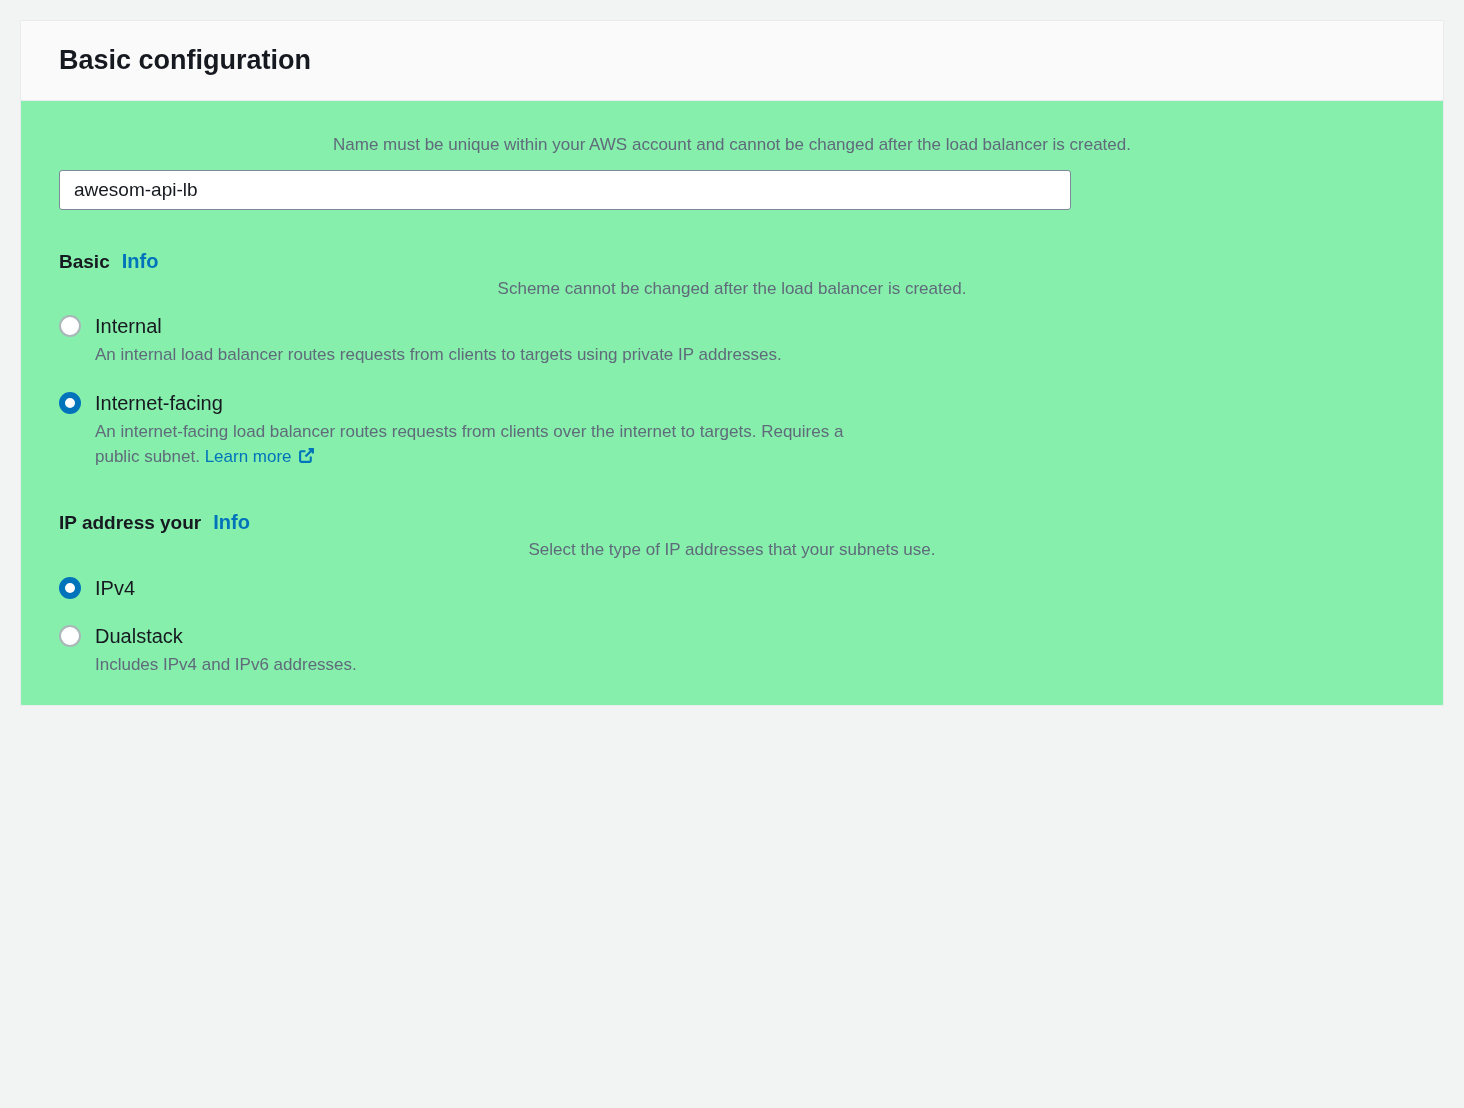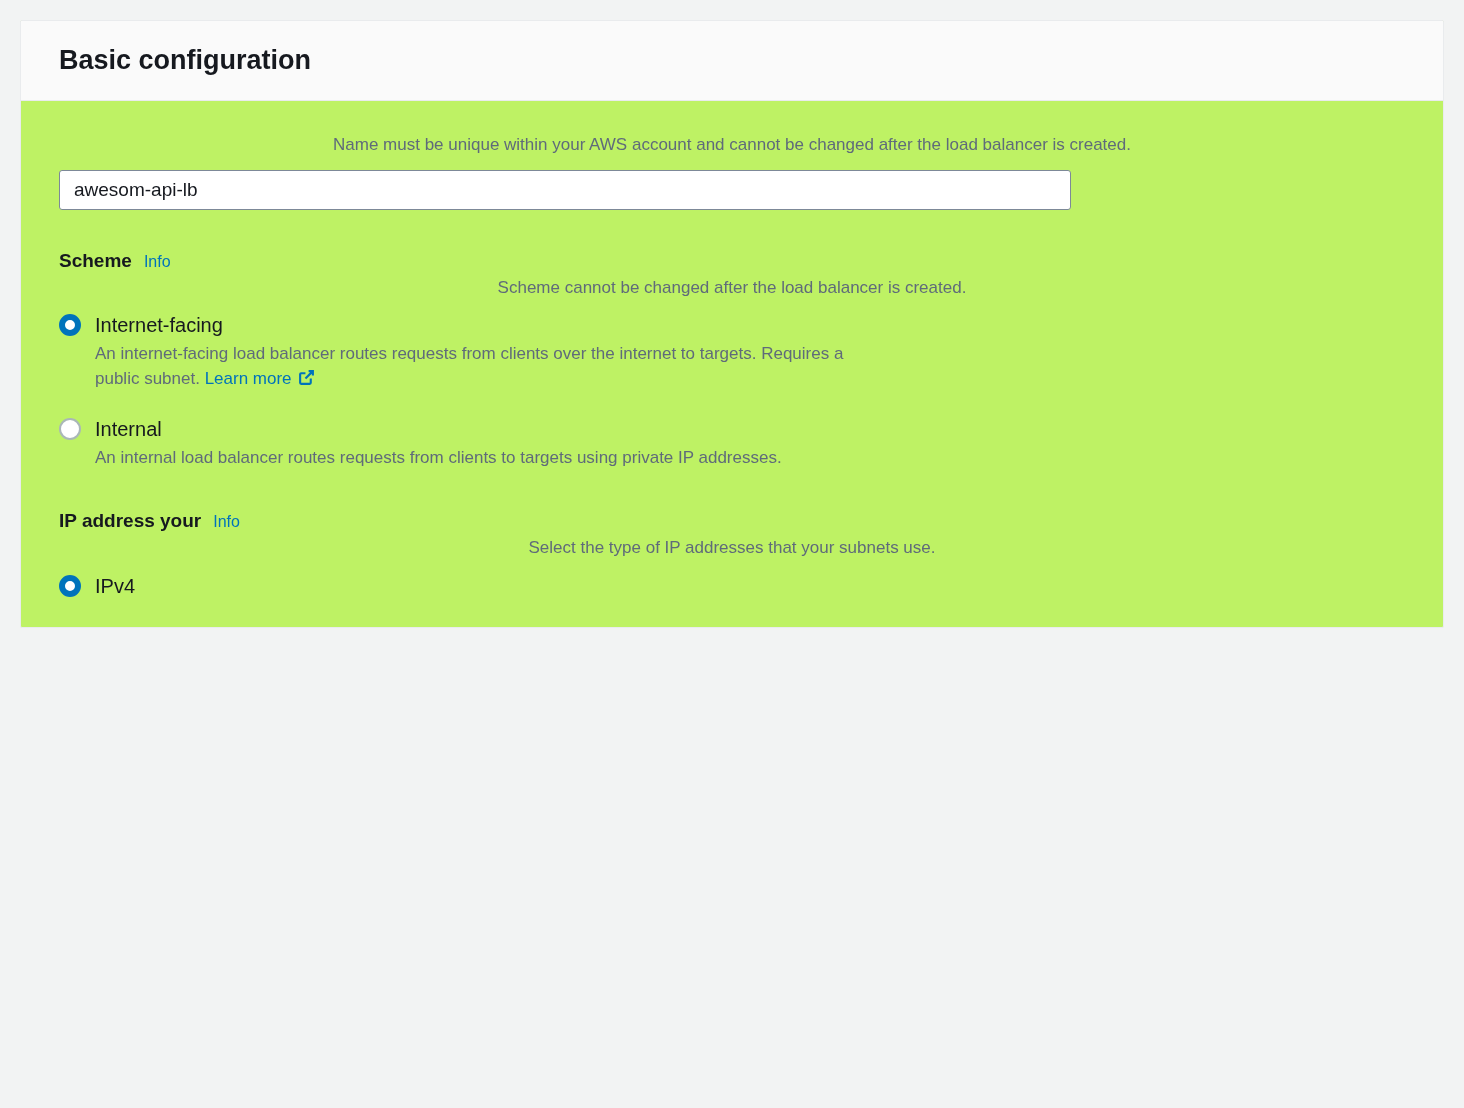--- a/index.html
+++ b/index.html
@@ -7,21 +7,21 @@
       margin: 0;
       padding: 0;
     }
     body {
       font-family: "Amazon Ember", "Helvetica Neue", Arial, sans-serif;
       background: #f2f3f3;
       padding: 20px;
       color: #16191f;
     }
     .panel {
-      background: #bef264;
+      background: #86efac;
       border: 1px solid #e9ebed;
       border-radius: 2px;
     }
     .panel-header {
       padding: 24px 38px 24px 38px;
       border-bottom: 1px solid #e9ebed;
       background: #fafafa;
     }
     .panel-header h2 {
       font-size: 27px;
@@ -63,22 +63,22 @@
       color: #16191f;
       background: #fff;
     }
     .field-constraint {
       font-size: 17px;
       color: #5f6b7a;
       margin-top: 10px;
       line-height: 1.45;
     }
     .info-link {
-      font-size: 16px;
-      font-weight: 400;
+      font-size: 20px;
+      font-weight: 700;
       color: #0073bb;
       text-decoration: none;
       cursor: pointer;
     }
     .radio-option {
       display: flex;
       align-items: flex-start;
       gap: 14px;
       margin-bottom: 22px;
       cursor: pointer;
@@ -142,56 +142,63 @@
   </div>
   <div class="panel-body">
 
     <div class="form-group">
       <div class="field-description">Name must be unique within your AWS account and cannot be changed after the load balancer is created.</div>
       <input type="text" class="text-input" value="awesom-api-lb" style="">
     </div>
 
     <div class="form-group">
       <div class="field-label">
-        <span>Scheme</span>
+        <span>Basic</span>
         <a class="info-link">Info</a>
       </div>
       <div class="field-description">Scheme cannot be changed after the load balancer is created.</div>
+
+      <div class="radio-option">
+        <div class="radio-circle"></div>
+        <div class="radio-content">
+          <div class="radio-label">Internal</div>
+          <div class="radio-description">An internal load balancer routes requests from clients to targets using private IP addresses.</div>
+        </div>
+      </div>
 
       <div class="radio-option">
         <div class="radio-circle checked"></div>
         <div class="radio-content">
           <div class="radio-label">Internet-facing</div>
           <div class="radio-description">
             <span>An internet-facing load balancer routes requests from clients over the internet to targets. Requires a public subnet. </span><a class="learn-more"><span>Learn more </span><span class="external-icon"><svg viewBox="0 0 16 16">
                     <path d="M10 2h4v4M14 2L7 9M12 9v4a1 1 0 0 1-1 1H3a1 1 0 0 1-1-1V5a1 1 0 0 1 1-1h4"></path>
                   </svg></span></a>
           </div>
         </div>
       </div>
-
-      <div class="radio-option">
-        <div class="radio-circle"></div>
-        <div class="radio-content">
-          <div class="radio-label">Internal</div>
-          <div class="radio-description">An internal load balancer routes requests from clients to targets using private IP addresses.</div>
-        </div>
-      </div>
     </div>
 
     <div class="form-group">
       <div class="field-label">
         <span>IP address your</span>
         <a class="info-link">Info</a>
       </div>
       <div class="field-description">Select the type of IP addresses that your subnets use.</div>
 
       <div class="radio-option">
         <div class="radio-circle checked"></div>
         <div class="radio-content">
           <div class="radio-label">IPv4</div>
         </div>
       </div>
 
+      <div class="radio-option">
+        <div class="radio-circle"></div>
+        <div class="radio-content">
+          <div class="radio-label">Dualstack</div>
+          <div class="radio-description">Includes IPv4 and IPv6 addresses.</div>
+        </div>
+      </div>
     </div>
 
   </div>
 </div>
 
 </body></html>

